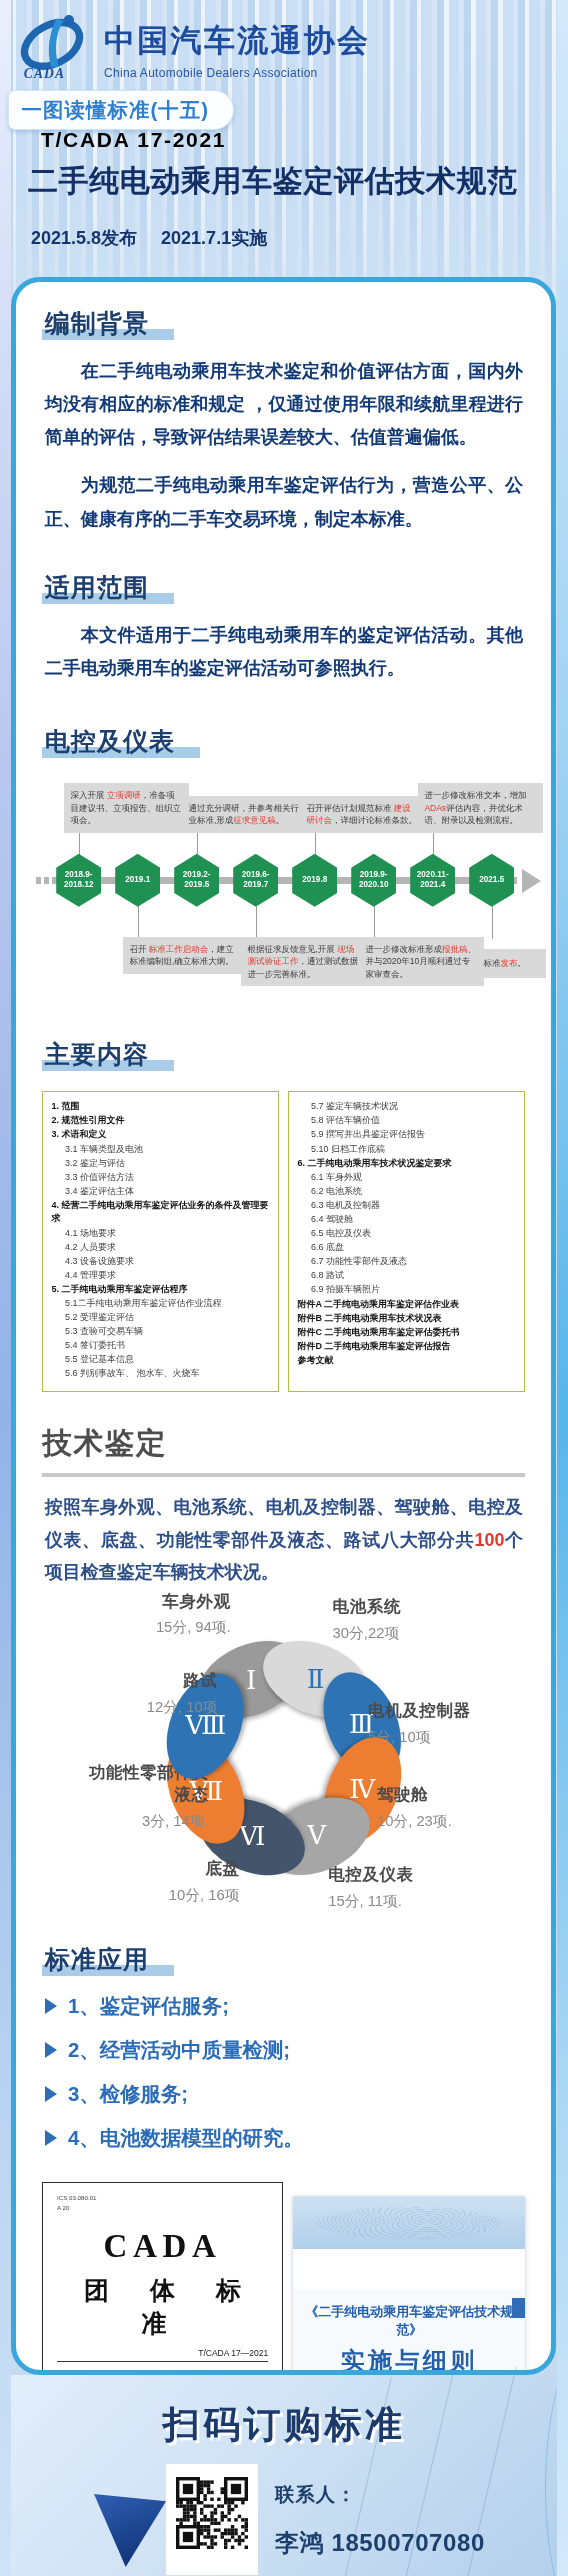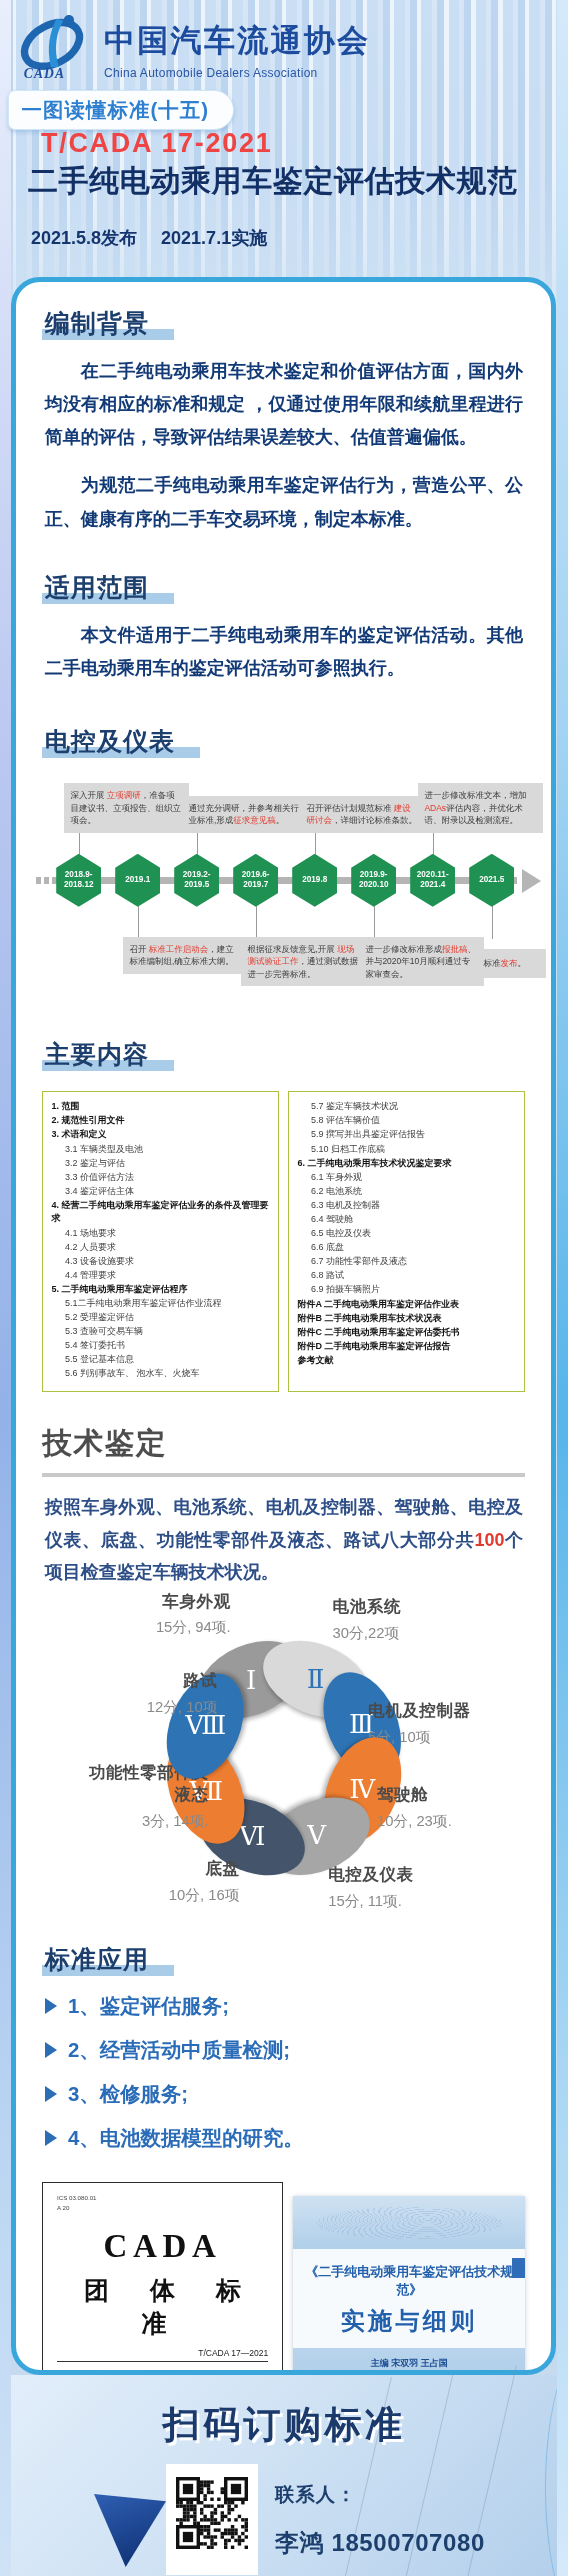--- a/index.html
+++ b/index.html
@@ -17,21 +17,21 @@
 
   
   .logo-row{position:absolute;top:14.8px;left:17px;display:flex;align-items:flex-start;z-index:6;}
   .logo-mark{width:78px;height:69px;}
   .org{margin-left:9px;padding-top:5.7px;}
   .org-cn{font-family:"Liberation Serif","DejaVu Serif",serif;font-size:31px;font-weight:700;color:#1d4b9e;letter-spacing:2.3px;}
   .org-en{font-size:12px;color:#2a56a5;margin-top:3.4px;letter-spacing:0.3px;}
   .badge{position:absolute;top:90px;left:8px;z-index:6;background:#fbfdff;border:1.7px solid #cfe6f8;
     border-radius:8px 23px 23px 8px;padding:4.5px 24px 5.7px 12.5px;color:#2f7fd0;font-size:20.4px;font-weight:800;
     letter-spacing:1.1px;box-shadow:0 2.3px 4.5px rgba(90,140,200,.35);}
-  .std-no{position:absolute;top:128px;left:41px;z-index:6;font-size:27px;font-weight:800;color:#ef4444;letter-spacing:1.7px;}
+  .std-no{position:absolute;top:128px;left:41px;z-index:6;font-size:21px;font-weight:800;color:#000000;letter-spacing:1.7px;}
   .main-title{position:absolute;top:161px;left:28px;z-index:6;font-size:30px;font-weight:900;color:#122f66;white-space:nowrap;letter-spacing:0.6px;}
   .dates{position:absolute;top:226px;left:31px;z-index:6;font-size:18px;font-weight:800;color:#15356e;}
   .dates span{margin-right:24px;}
 
   
   .card{position:absolute;left:11.4px;top:277px;width:545px;height:2098px;z-index:4;
     background:#ffffff;border:5.1px solid #3aa7dc;border-radius:29px;box-sizing:border-box;
     padding:25px 26px 11.4px;overflow:hidden;}
   .sec-h{display:inline-block;position:relative;font-size:25px;font-weight:800;color:#1c3f6e;
     letter-spacing:1.1px;padding:0 25px 0 2.3px;
@@ -96,21 +96,21 @@
   .books{display:flex;gap:10.2px;margin-top:29.5px;}
   .book-left{width:249px;height:336px;background:#fff;border:1.1px solid #2b2b2b;box-sizing:border-box;
     position:relative;padding:10.2px 13.6px;color:#222;}
   .bl-ics{font-size:6.2px;color:#444;line-height:1.6;}
   .bl-brand{font-family:"Liberation Serif","DejaVu Serif",serif;font-size:33px;font-weight:700;
     text-align:center;letter-spacing:5.7px;margin-top:14.8px;color:#111;}
   .bl-type{font-size:25px;font-weight:700;text-align:center;letter-spacing:17px;margin-top:9px;text-indent:17px;color:#111;}
   .bl-code{font-size:8.5px;text-align:right;margin-top:8px;color:#222;}
   .bl-rule{border-top:1.1px solid #333;margin-top:3.4px;}
   .book-right{width:242px;height:260px;margin-top:14.8px;display:flex;flex-direction:column;overflow:hidden;
-    box-shadow:0 1.1px 4.5px rgba(40,70,110,.3);}
+    box-shadow:0 1.1px 4.5px rgba(40,70,110,.3);gap:40px;}
   .rb-top{height:53px;background:linear-gradient(180deg,#cfe1f2,#b0cfe9);position:relative;}
   .rb-top::after{content:"";position:absolute;inset:10.2px 23px;border-radius:50%;
     background:repeating-radial-gradient(ellipse at 60% 40%,rgba(90,130,180,.18) 0 1.1px,rgba(255,255,255,0) 1.1px 4px);}
   .rb-white{background:#f7fafd;padding:13.6px 8px 11.4px;position:relative;}
   .rb-sq{position:absolute;right:0;top:9px;width:13.6px;height:19.3px;background:#2f6db8;}
   .rb-title{font-size:13px;font-weight:800;color:#2360ac;text-align:center;}
   .rb-sub{font-size:24px;font-weight:900;color:#2360ac;text-align:center;margin-top:5.7px;letter-spacing:3.4px;}
   .rb-blue{flex:1;background:linear-gradient(180deg,#b9d4ec,#9cc1e1);text-align:center;position:relative;padding-top:9px;}
   .rb-auth{font-size:9px;font-weight:700;color:#1d4f93;}
 

